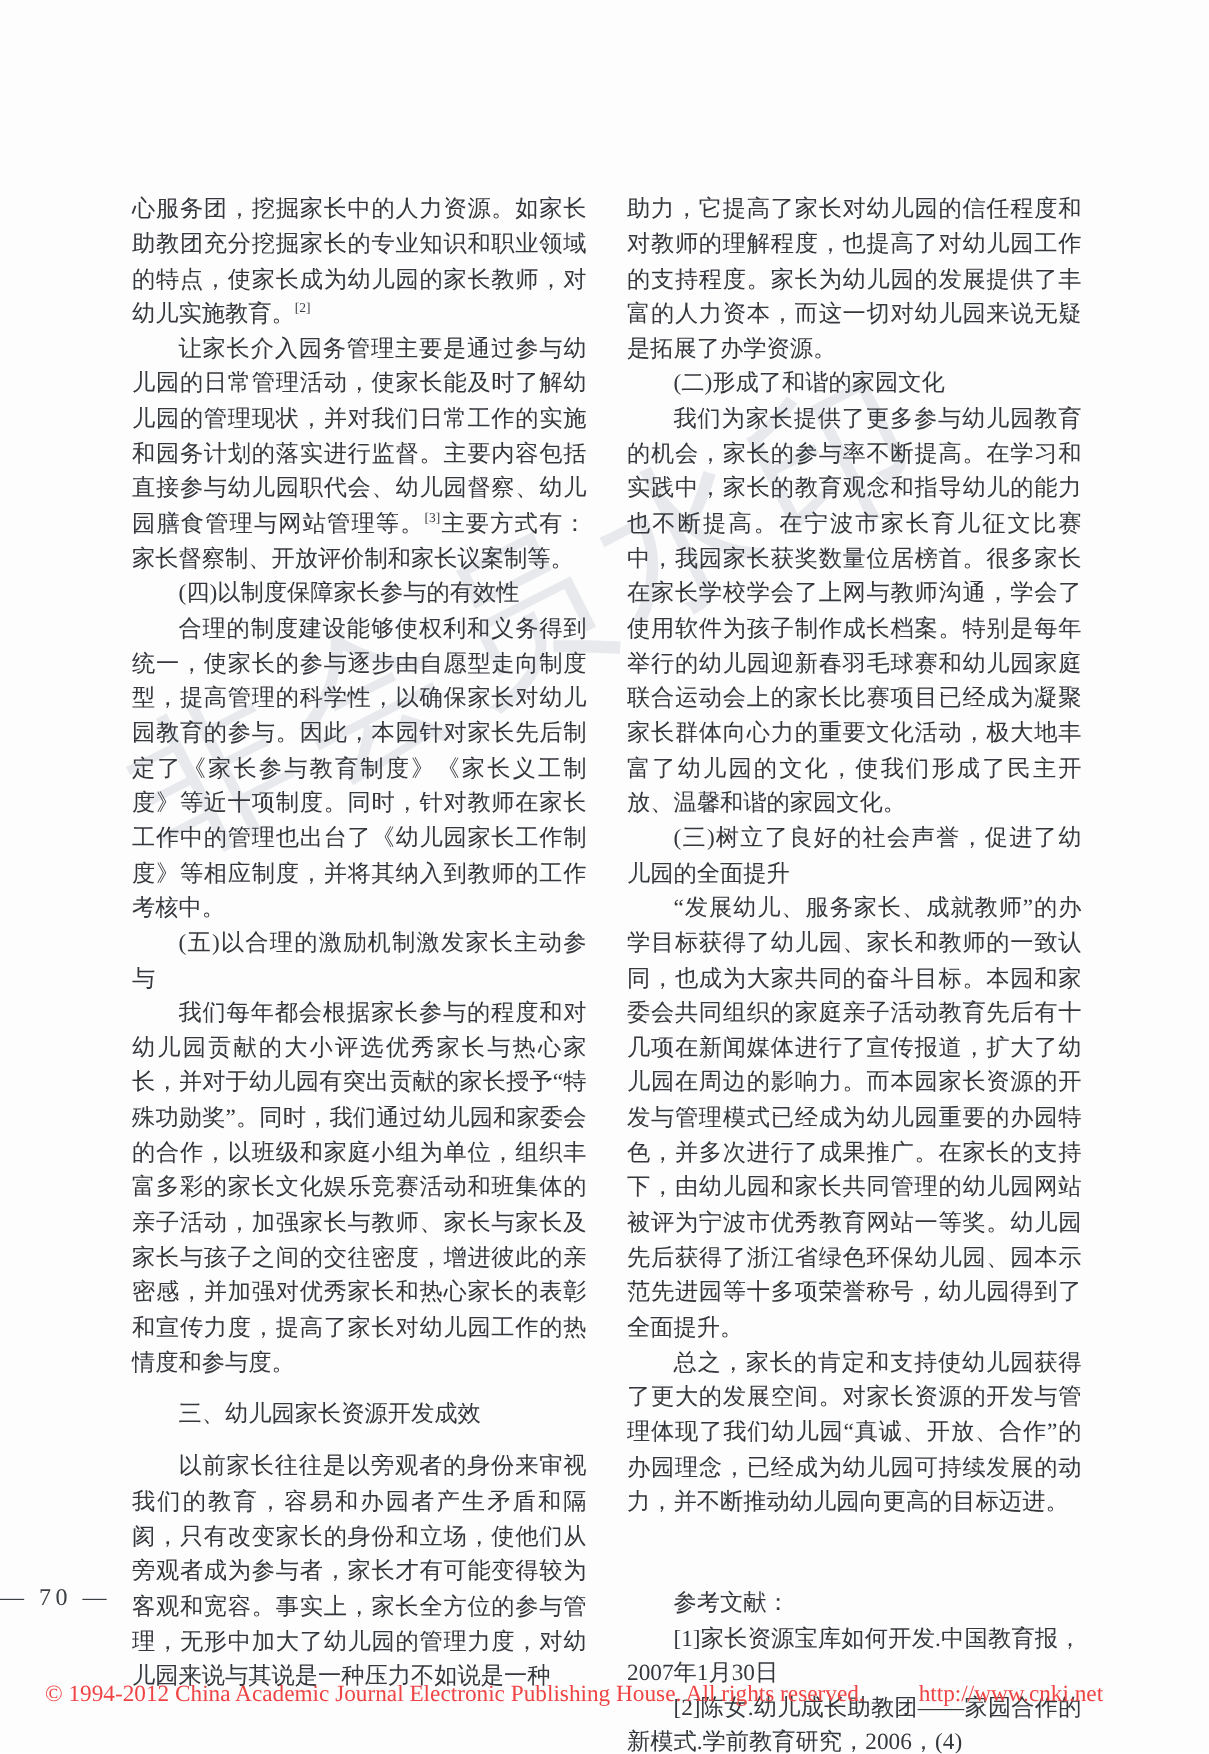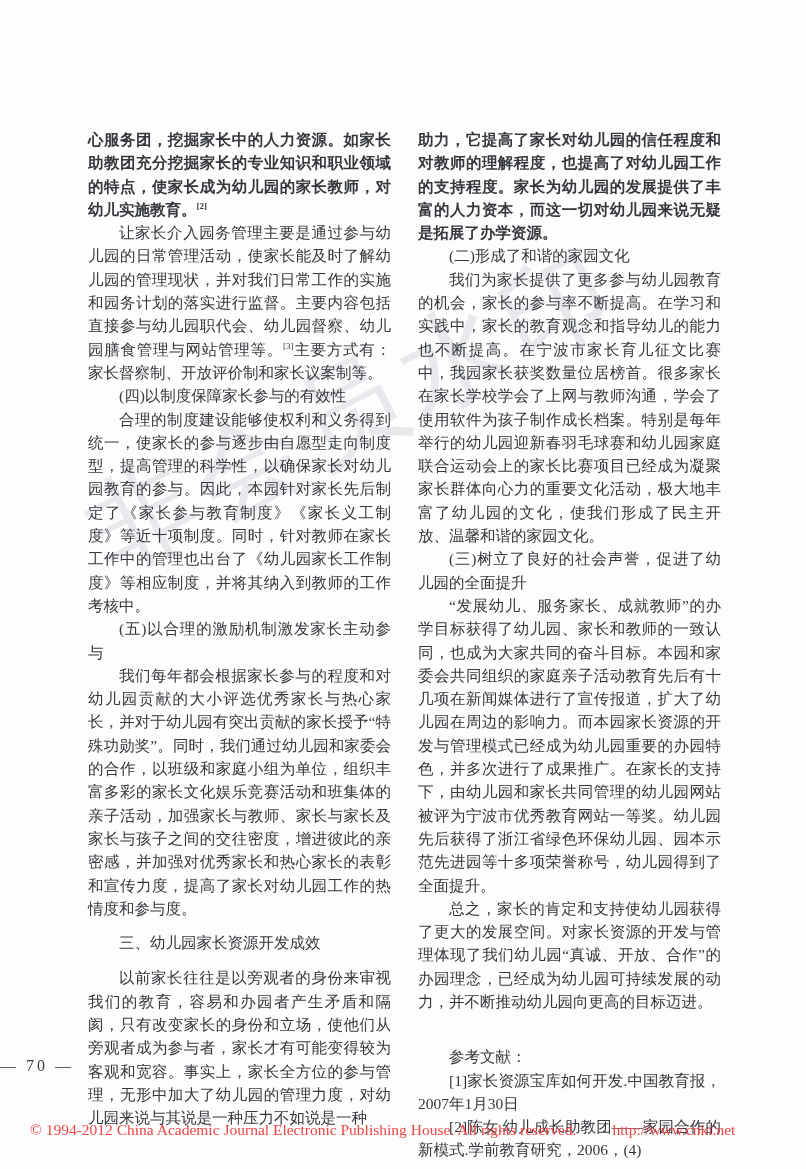--- a/index.html
+++ b/index.html
@@ -33,25 +33,25 @@
     display: flex;
     gap: 27px;
   }
   .column {
     width: 303px;
     font-size: 15.5px;
     line-height: 23.3px;
     text-align: justify;
   }
   .block { margin: 0; text-indent: 2em; }
-  .paragraph-continued { text-indent: 0; font-weight: bold; }
+  .paragraph-continued { text-indent: 0; }
   .heading { }
   .section-heading { margin: 11px 0 12px 0; }
   .sub-heading { margin: 0 0 3px 0; }
-  .refs-header { margin-top: 32px; }
+  .refs-header { margin-top: 44px; }
   .reference { }
   sup.fnmark {
     font-size: 9px;
     line-height: 0;
     vertical-align: super;
     letter-spacing: 0;
   }
   .page-number {
     position: absolute;
     top: 1057px;

